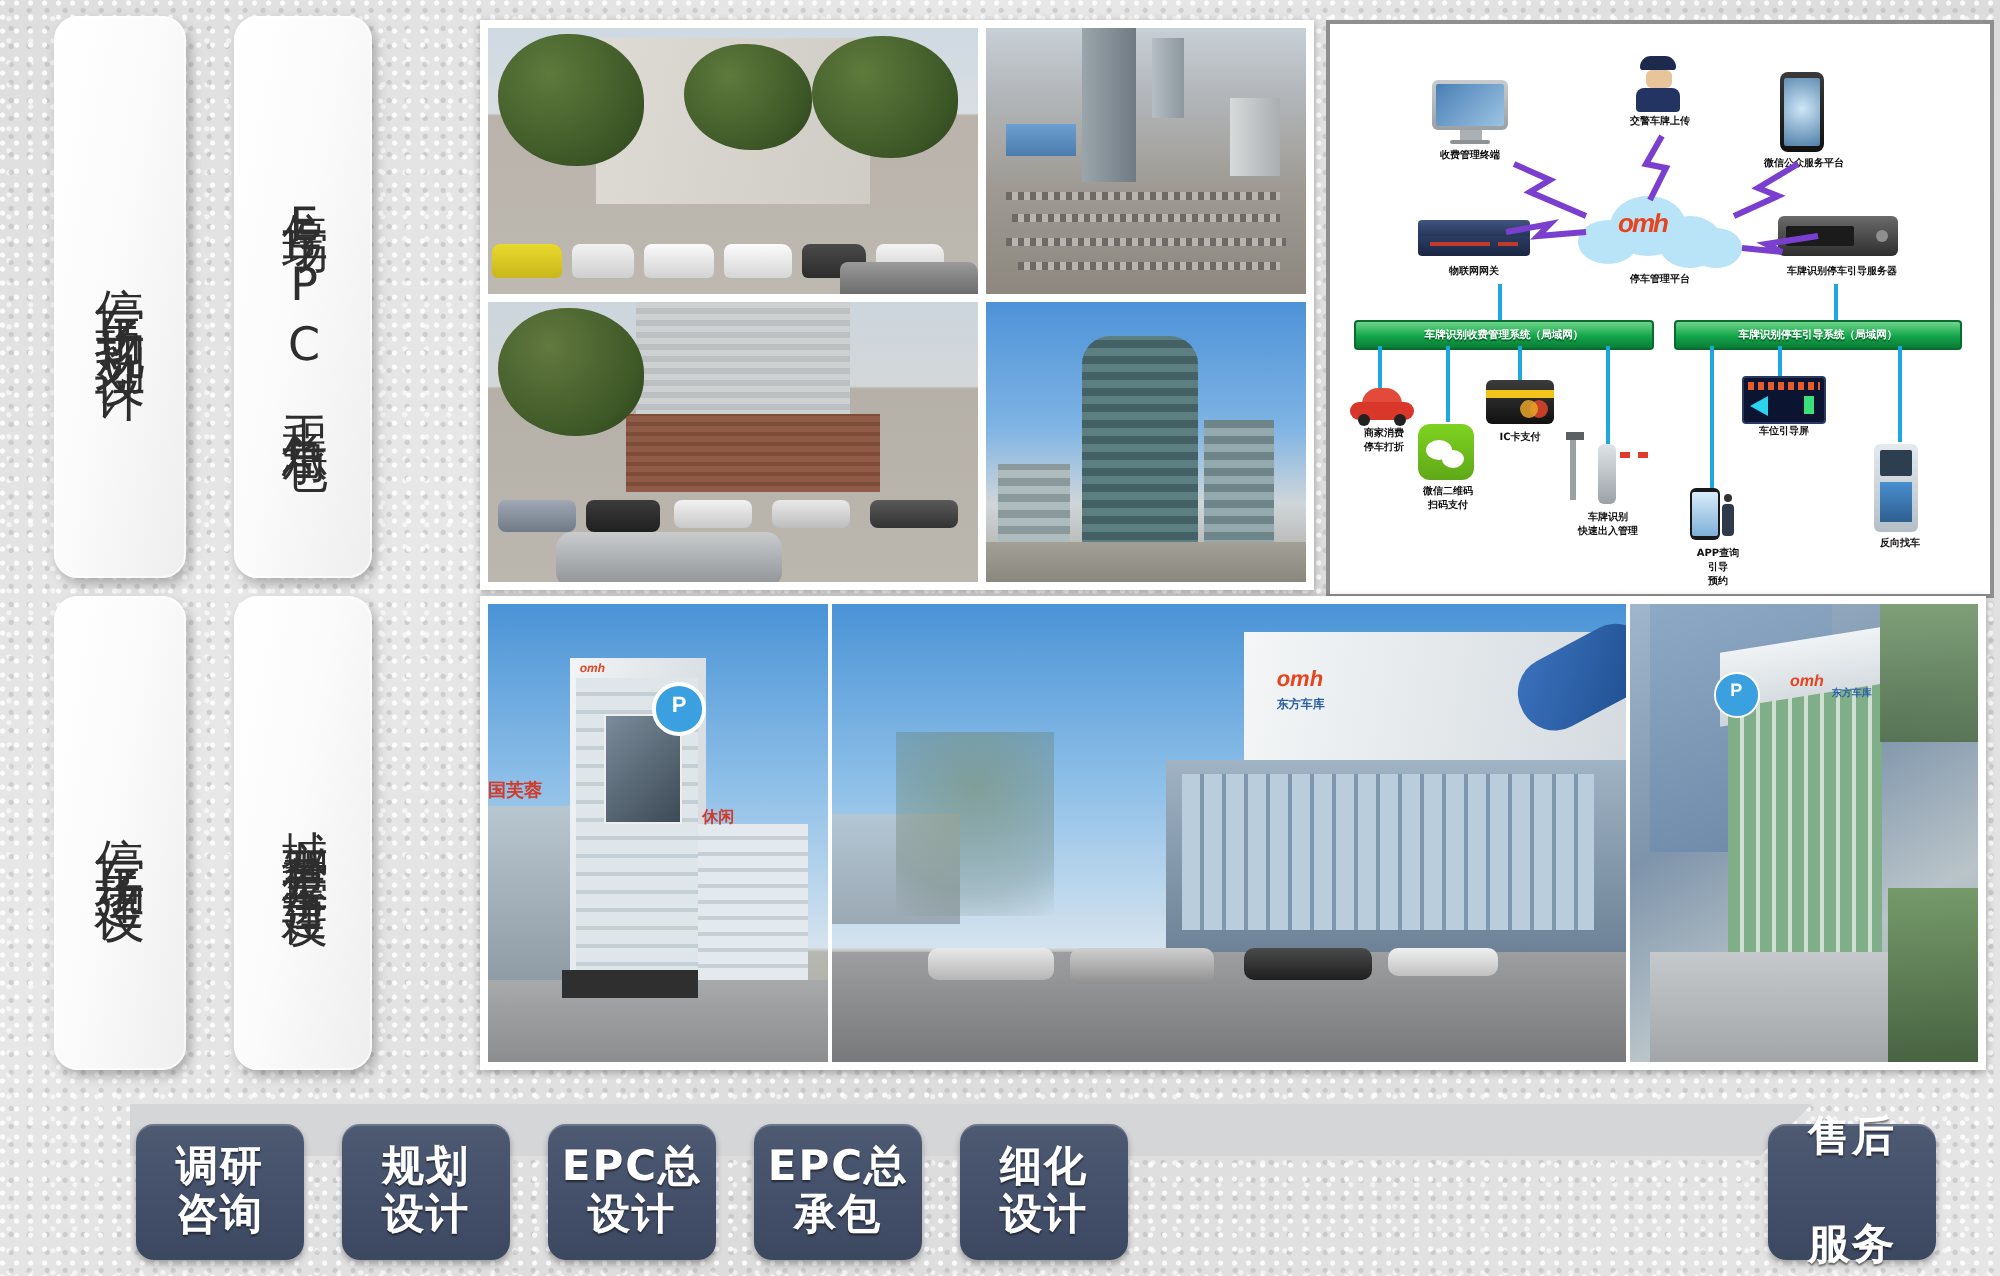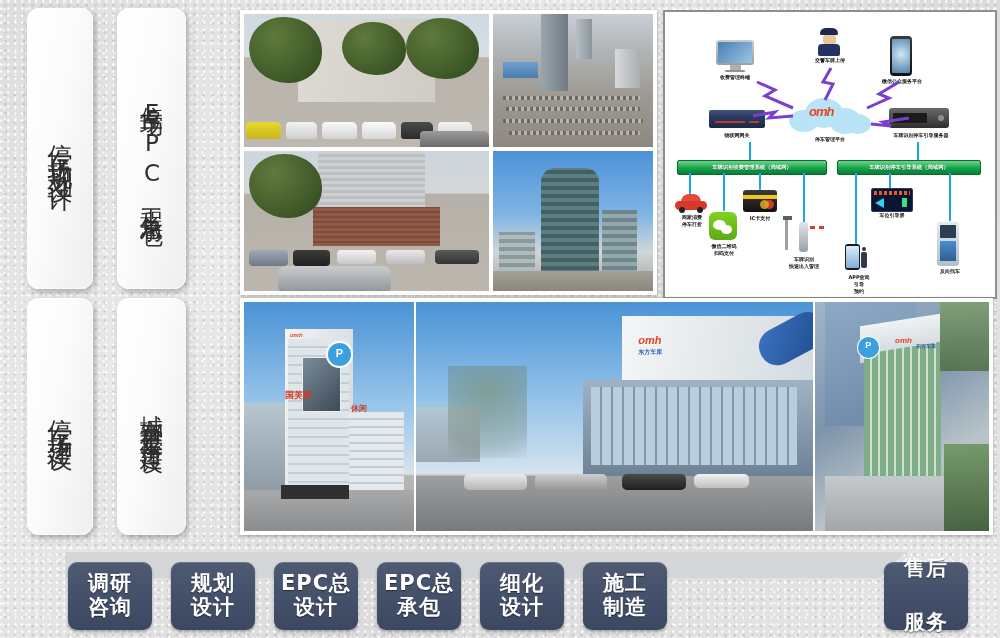--- a/index.html
+++ b/index.html
@@ -318,21 +318,21 @@
 
   <div class="panel" style="left:240px;top:298px;width:753px;height:237px;">
 
     <div class="render rn-sky" style="left:4px;top:4px;width:170px;height:229px;">
       <div class="rn-b" style="left:24%;top:12%;width:40%;height:80%;background:linear-gradient(100deg,#f2f4f6,#cfd6db);"></div>
       <div class="rn-b" style="left:26%;top:16%;width:36%;height:66%;background:repeating-linear-gradient(0deg,#dfe6ea 0 7px,#c4ced5 7px 9px);"></div>
       <div class="rn-b" style="left:34%;top:24%;width:22%;height:23%;background:linear-gradient(135deg,#7a8b99,#3d4a57);border:1px solid #eee;"></div>
       <div class="rn-b" style="left:48%;top:17%;width:14%;height:10%;border-radius:50%;background:#3aa0e0;border:2px solid #fff;color:#fff;font-size:11px;font-weight:bold;text-align:center;line-height:1.9;">P</div>
       <div class="rn-b" style="left:27%;top:13%;width:24%;height:4%;color:#e8431f;font-size:6px;font-weight:bold;font-style:italic;">omh</div>
       <div class="rn-b" style="left:0;top:44%;width:24%;height:40%;background:linear-gradient(#b8c6cf,#8d9aa3);"></div>
-      <div class="rn-b" style="left:0;top:38%;width:20%;height:6%;color:#d03b2a;font-size:9px;font-weight:bold;margin-left:41px;">国芙蓉</div>
+      <div class="rn-b" style="left:0;top:38%;width:20%;height:6%;color:#d03b2a;font-size:9px;font-weight:bold;">国芙蓉</div>
       <div class="rn-b" style="left:62%;top:48%;width:32%;height:34%;background:repeating-linear-gradient(0deg,#e3e9ec 0 6px,#c6cfd5 6px 8px);"></div>
       <div class="rn-b" style="left:63%;top:44%;width:26%;height:5%;color:#d03b2a;font-size:8px;font-weight:bold;">休闲</div>
       <div class="rn-b" style="left:0;bottom:0;width:100%;height:18%;background:linear-gradient(#a7a9ab,#8b8d8f);"></div>
       <div class="rn-b" style="left:22%;bottom:14%;width:40%;height:6%;background:#2f2f2f;"></div>
     </div>
 
     <div class="render rn-sky" style="left:176px;top:4px;width:397px;height:229px;">
       <div class="rn-b" style="left:52%;top:6%;width:48%;height:60%;background:linear-gradient(100deg,#f4f6f7,#d2d9de);"></div>
       <div class="rn-b" style="left:86%;top:8%;width:18%;height:16%;background:linear-gradient(135deg,#3c74c0,#1c4a8a);border-radius:18px;transform:rotate(-28deg);"></div>
       <div class="rn-b" style="left:56%;top:14%;width:16%;height:5%;color:#e8431f;font-size:11px;font-weight:bold;font-style:italic;">omh</div>
@@ -376,22 +376,18 @@
     <span class="l2">设计</span>
   </div>
   <div class="pbtn" style="left:377px;top:562px;width:84px;height:68px;">
     <span>EPC总</span>
     <span class="l2">承包</span>
   </div>
   <div class="pbtn" style="left:480px;top:562px;width:84px;height:68px;">
     <span>细化</span>
     <span class="l2">设计</span>
   </div>
-  <div class="pbtn" style="left:583px;top:562px;width:84px;height:68px;">
-    <span>施工</span>
-    <span class="l2">制造</span>
-  </div>
   <div class="pbtn" style="left:884px;top:562px;width:84px;height:68px;gap:30px;">
     <span>售后</span>
     <span class="l2">服务</span>
   </div>
 
 </div>
 
 </body></html>

